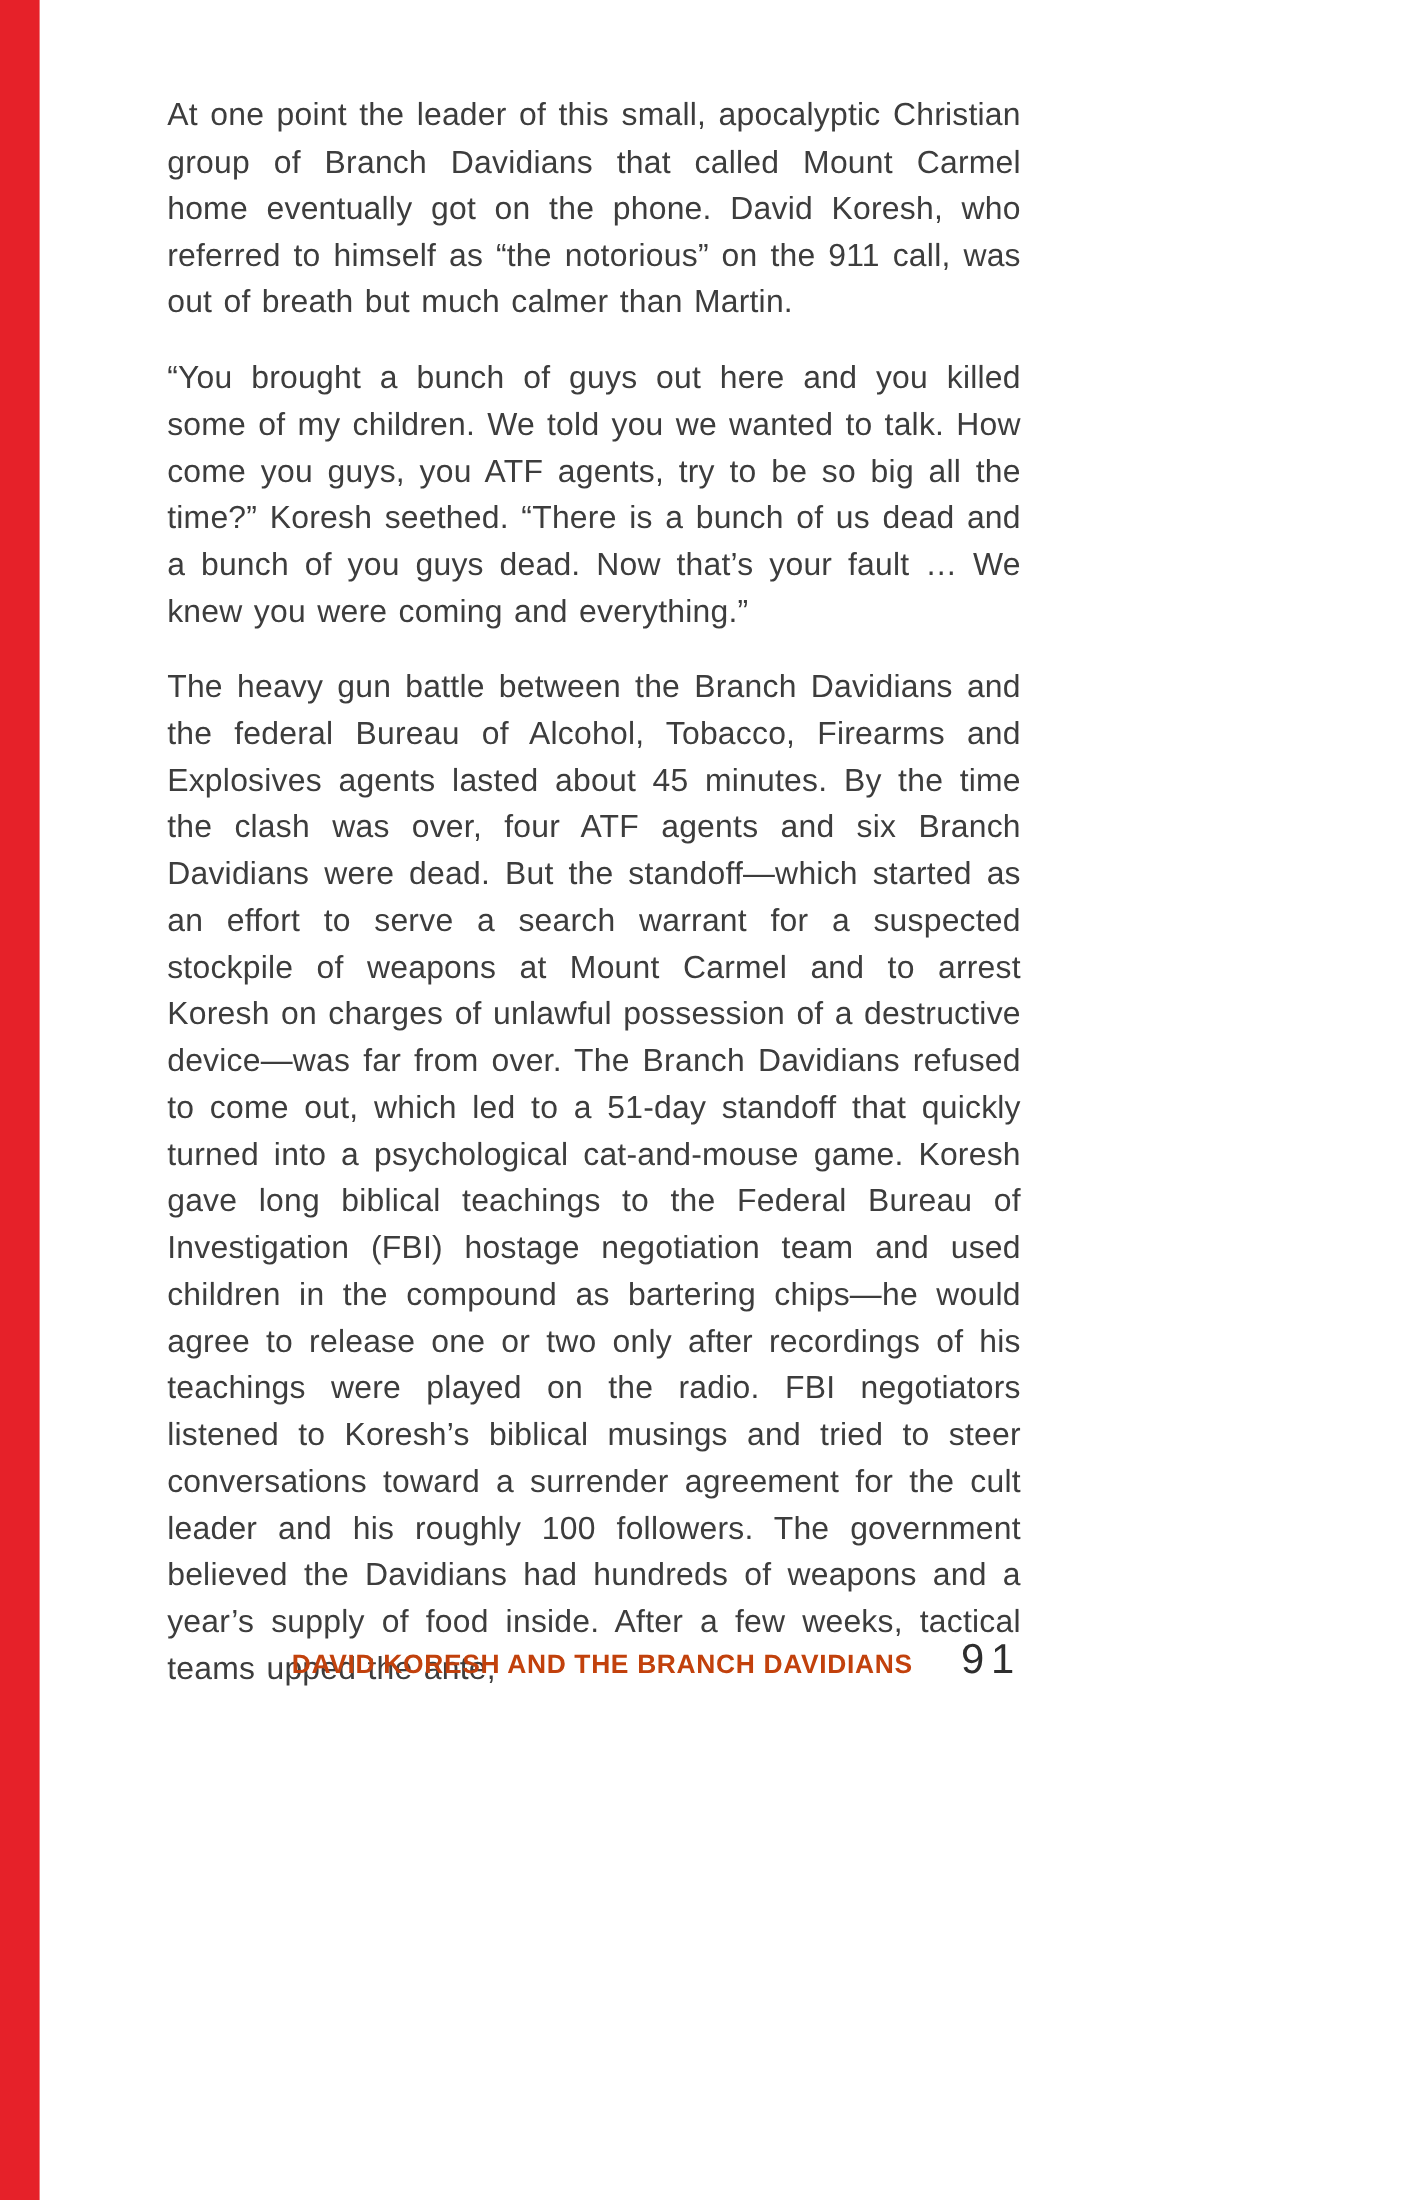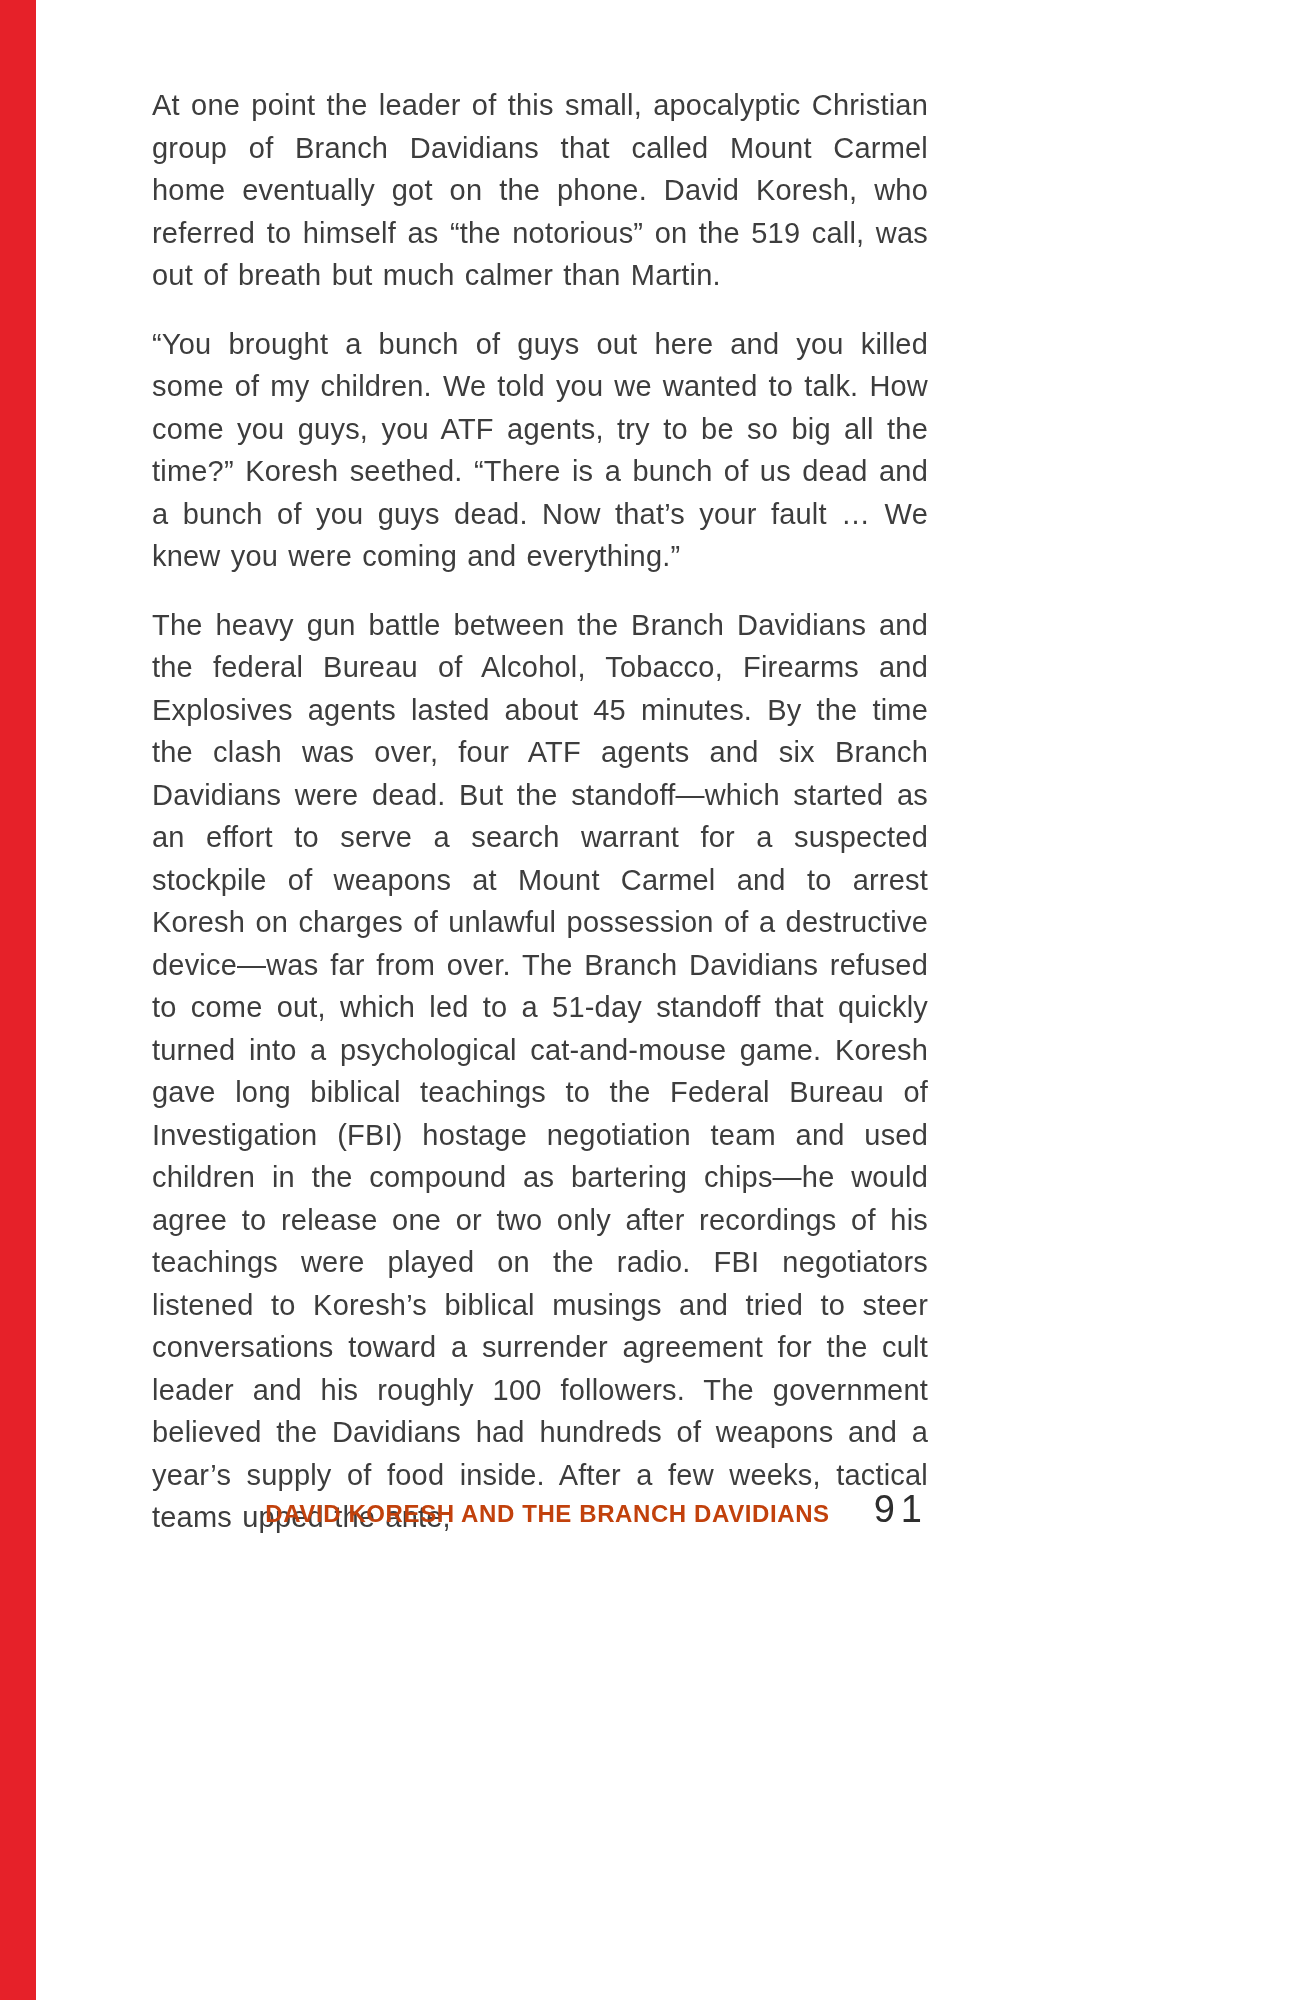--- a/index.html
+++ b/index.html
@@ -63,21 +63,21 @@
     margin-top: 20px;
   }
 </style>
 </head>
 <body>
 
 <div class="page">
   <div class="red-strip"></div>
 
   <div class="content">
-    <p class="para">At one point the leader of this small, apocalyptic Christian group of Branch Davidians that called Mount Carmel home eventually got on the phone. David Koresh, who referred to himself as “the notorious” on the 519 call, was out of breath but much calmer than Martin.</p>
+    <p class="para">At one point the leader of this small, apocalyptic Christian group of Branch Davidians that called Mount Carmel home eventually got on the phone. David Koresh, who referred to himself as “the notorious” on the 911 call, was out of breath but much calmer than Martin.</p>
     <p class="para">“You brought a bunch of guys out here and you killed some of my children. We told you we wanted to talk. How come you guys, you ATF agents, try to be so big all the time?” Koresh seethed. “There is a bunch of us dead and a bunch of you guys dead. Now that’s your fault … We knew you were coming and everything.”</p>
     <p class="para">The heavy gun battle between the Branch Davidians and the federal Bureau of Alcohol, Tobacco, Firearms and Explosives agents lasted about 45 minutes. By the time the clash was over, four ATF agents and six Branch Davidians were dead. But the standoff—which started as an effort to serve a search warrant for a suspected stockpile of weapons at Mount Carmel and to arrest Koresh on charges of unlawful possession of a destructive device—was far from over. The Branch Davidians refused to come out, which led to a 51-day standoff that quickly turned into a psychological cat-and-mouse game. Koresh gave long biblical teachings to the Federal Bureau of Investigation (FBI) hostage negotiation team and used children in the compound as bartering chips—he would agree to release one or two only after recordings of his teachings were played on the radio. FBI negotiators listened to Koresh’s biblical musings and tried to steer conversations toward a surrender agreement for the cult leader and his roughly 100 followers. The government believed the Davidians had hundreds of weapons and a year’s supply of food inside. After a few weeks, tactical teams upped the ante,</p>
   </div>
 
   <div class="footer">
     <span class="footer-title">DAVID KORESH AND THE BRANCH DAVIDIANS</span>
     <span class="footer-page">91</span>
   </div>
 </div>
 

